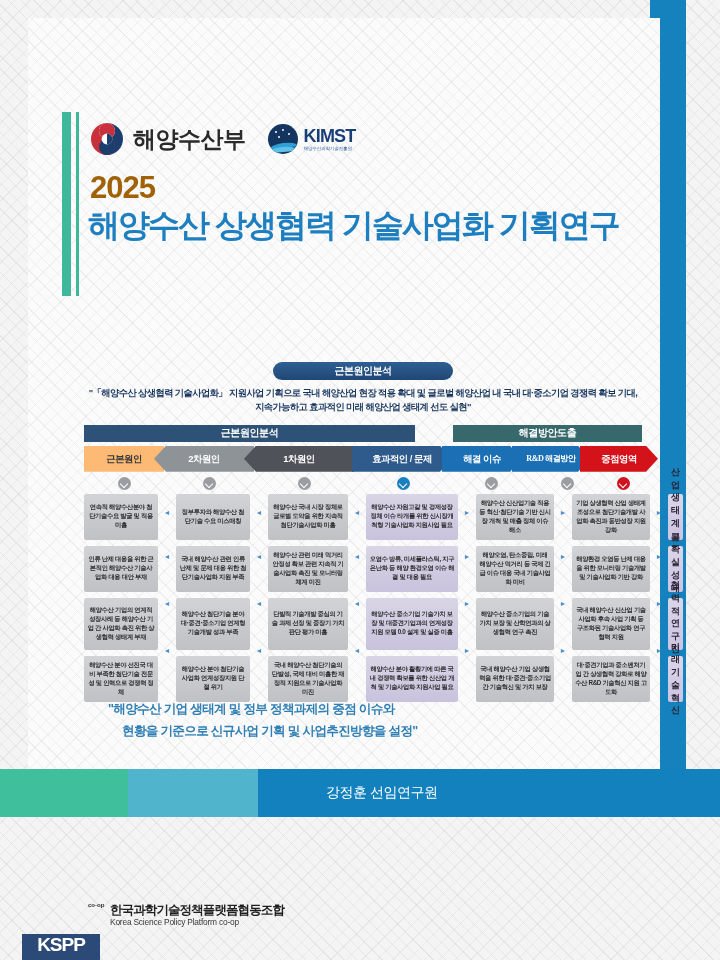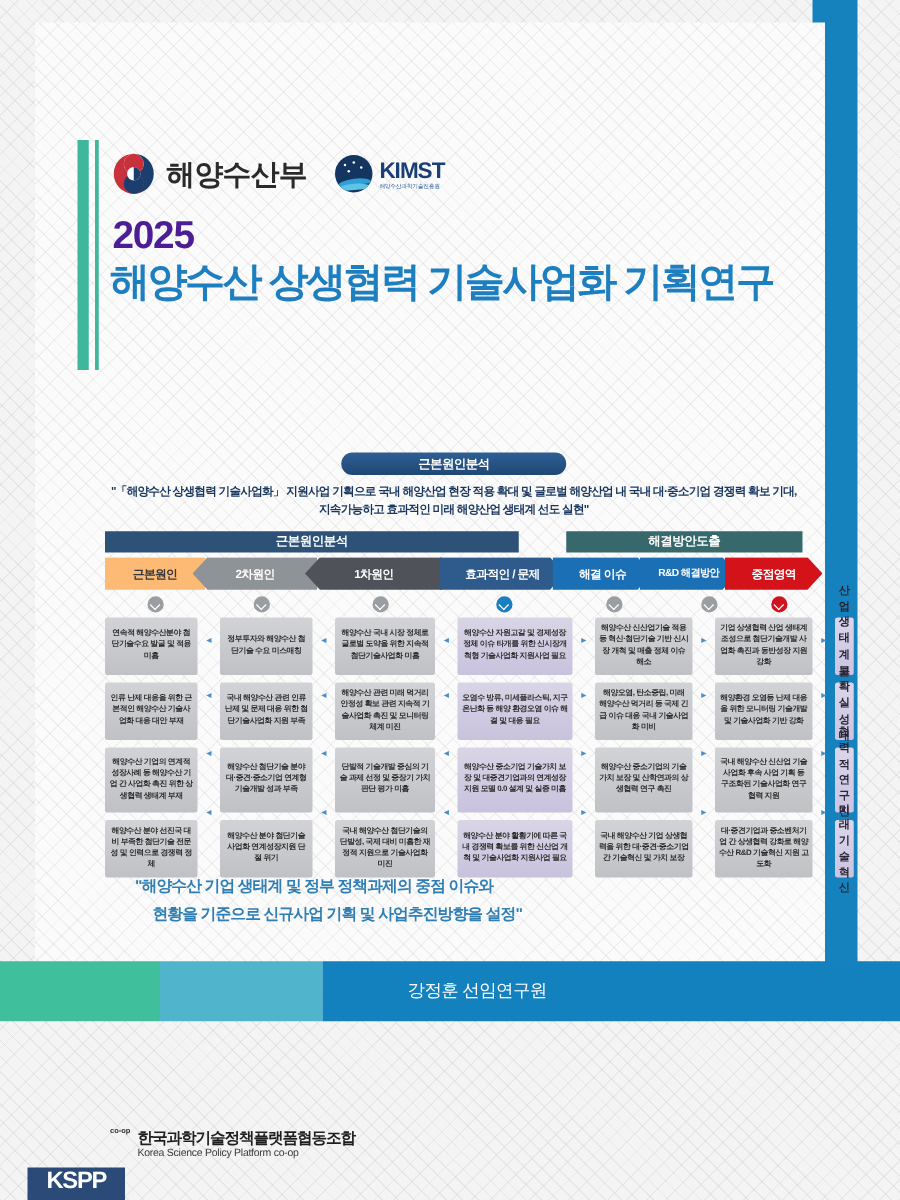--- a/index.html
+++ b/index.html
@@ -43,21 +43,21 @@
   .mof-text{font-size:23px;font-weight:bold;color:#2a2a2a;letter-spacing:-.5px;}
   .logo-kimst{display:flex;align-items:center;gap:6px;}
   .kimst-mark{width:30px;height:30px;border-radius:50%;background:#14355f;position:relative;overflow:hidden;}
   .kimst-wave{position:absolute;left:2px;bottom:6px;width:27px;height:5px;background:#2f9fd8;border-radius:60% 60% 0 0/100% 100% 0 0;transform:rotate(-7deg);}
   .kimst-wave2{position:absolute;left:1px;bottom:2px;width:28px;height:5px;background:#5fc3e8;border-radius:60% 60% 0 0/100% 100% 0 0;transform:rotate(-5deg);}
   .kimst-star{position:absolute;width:2px;height:2px;background:#fff;border-radius:50%;}
   .kimst-words{display:flex;flex-direction:column;line-height:1;}
   .kimst-main{font-size:18px;font-weight:bold;color:#1a3f77;letter-spacing:-.8px;}
   .kimst-sub{font-size:4.6px;color:#2b5d9e;letter-spacing:-.2px;margin-top:2px;}
 
-  .title-year{position:absolute;left:90px;top:172px;font-size:31px;font-weight:bold;color:#4c1d95;letter-spacing:-1px;line-height:1;}
+  .title-year{position:absolute;left:90px;top:172px;font-size:31px;font-weight:bold;color:#a16207;letter-spacing:-1px;line-height:1;}
   .title-main{position:absolute;left:88px;top:205px;font-size:32px;font-weight:bold;color:#1d7fc0;letter-spacing:-2px;line-height:1.28;width:570px;}
 
   
   .diagram{position:absolute;left:84px;top:362px;width:558px;}
   .root-pill{
     width:180px;margin:0 auto;height:18px;border-radius:10px;
     background:linear-gradient(180deg,#2e5f93,#1f4775);
     color:#fff;font-size:10px;font-weight:bold;letter-spacing:-.5px;
     display:flex;align-items:center;justify-content:center;
   }
@@ -78,21 +78,21 @@
     color:#fff;font-size:9.4px;font-weight:bold;letter-spacing:-.5px;text-align:center;line-height:1.1;
   }
   .chev span{position:relative;z-index:2;}
   .chev.left-point{clip-path:polygon(100% 0,100% 100%,12px 100%,0 50%,12px 0);}
   .chev.right-point{clip-path:polygon(0 0,calc(100% - 12px) 0,100% 50%,calc(100% - 12px) 100%,0 100%);}
   .c1{flex:0 0 80px;background:#fdba74;color:#33363b;clip-path:polygon(100% 0,100% 100%,0 100%,0 0);}
   .c2{flex:0 0 100px;background:#8e9398;margin-left:-10px;}
   .c3{flex:0 0 110px;background:#4f5359;margin-left:-10px;}
   .c4{flex:0 0 100px;background:#2f5b8c;margin-left:-2px;}
   .c5{flex:0 0 80px;background:#1a6fb5;margin-left:-10px;}
-  .c6{flex:0 0 78px;background:#1a6fb5;margin-left:-10px;font-size:8.2px;}
+  .c6{flex:0 0 78px;background:#1a6fb5;margin-left:-10px;font-size:8.2px;font-family:Liberation Serif, serif;}
   .c7{flex:0 0 78px;background:#d4121a;margin-left:-10px;}
 
   .dot-row{display:flex;margin-top:5px;height:14px;align-items:center;}
   .dot-cell{display:flex;justify-content:center;}
   .dot{width:13px;height:13px;border-radius:50%;background:#9a9da1;position:relative;}
   .dot.blue{background:#1a7fc1;}
   .dot.red{background:#cf1420;}
   .dot::after{
     content:"";position:absolute;left:3.4px;top:4px;width:5px;height:5px;
     border-left:1.6px solid #fff;border-bottom:1.6px solid #fff;transform:rotate(-45deg);

